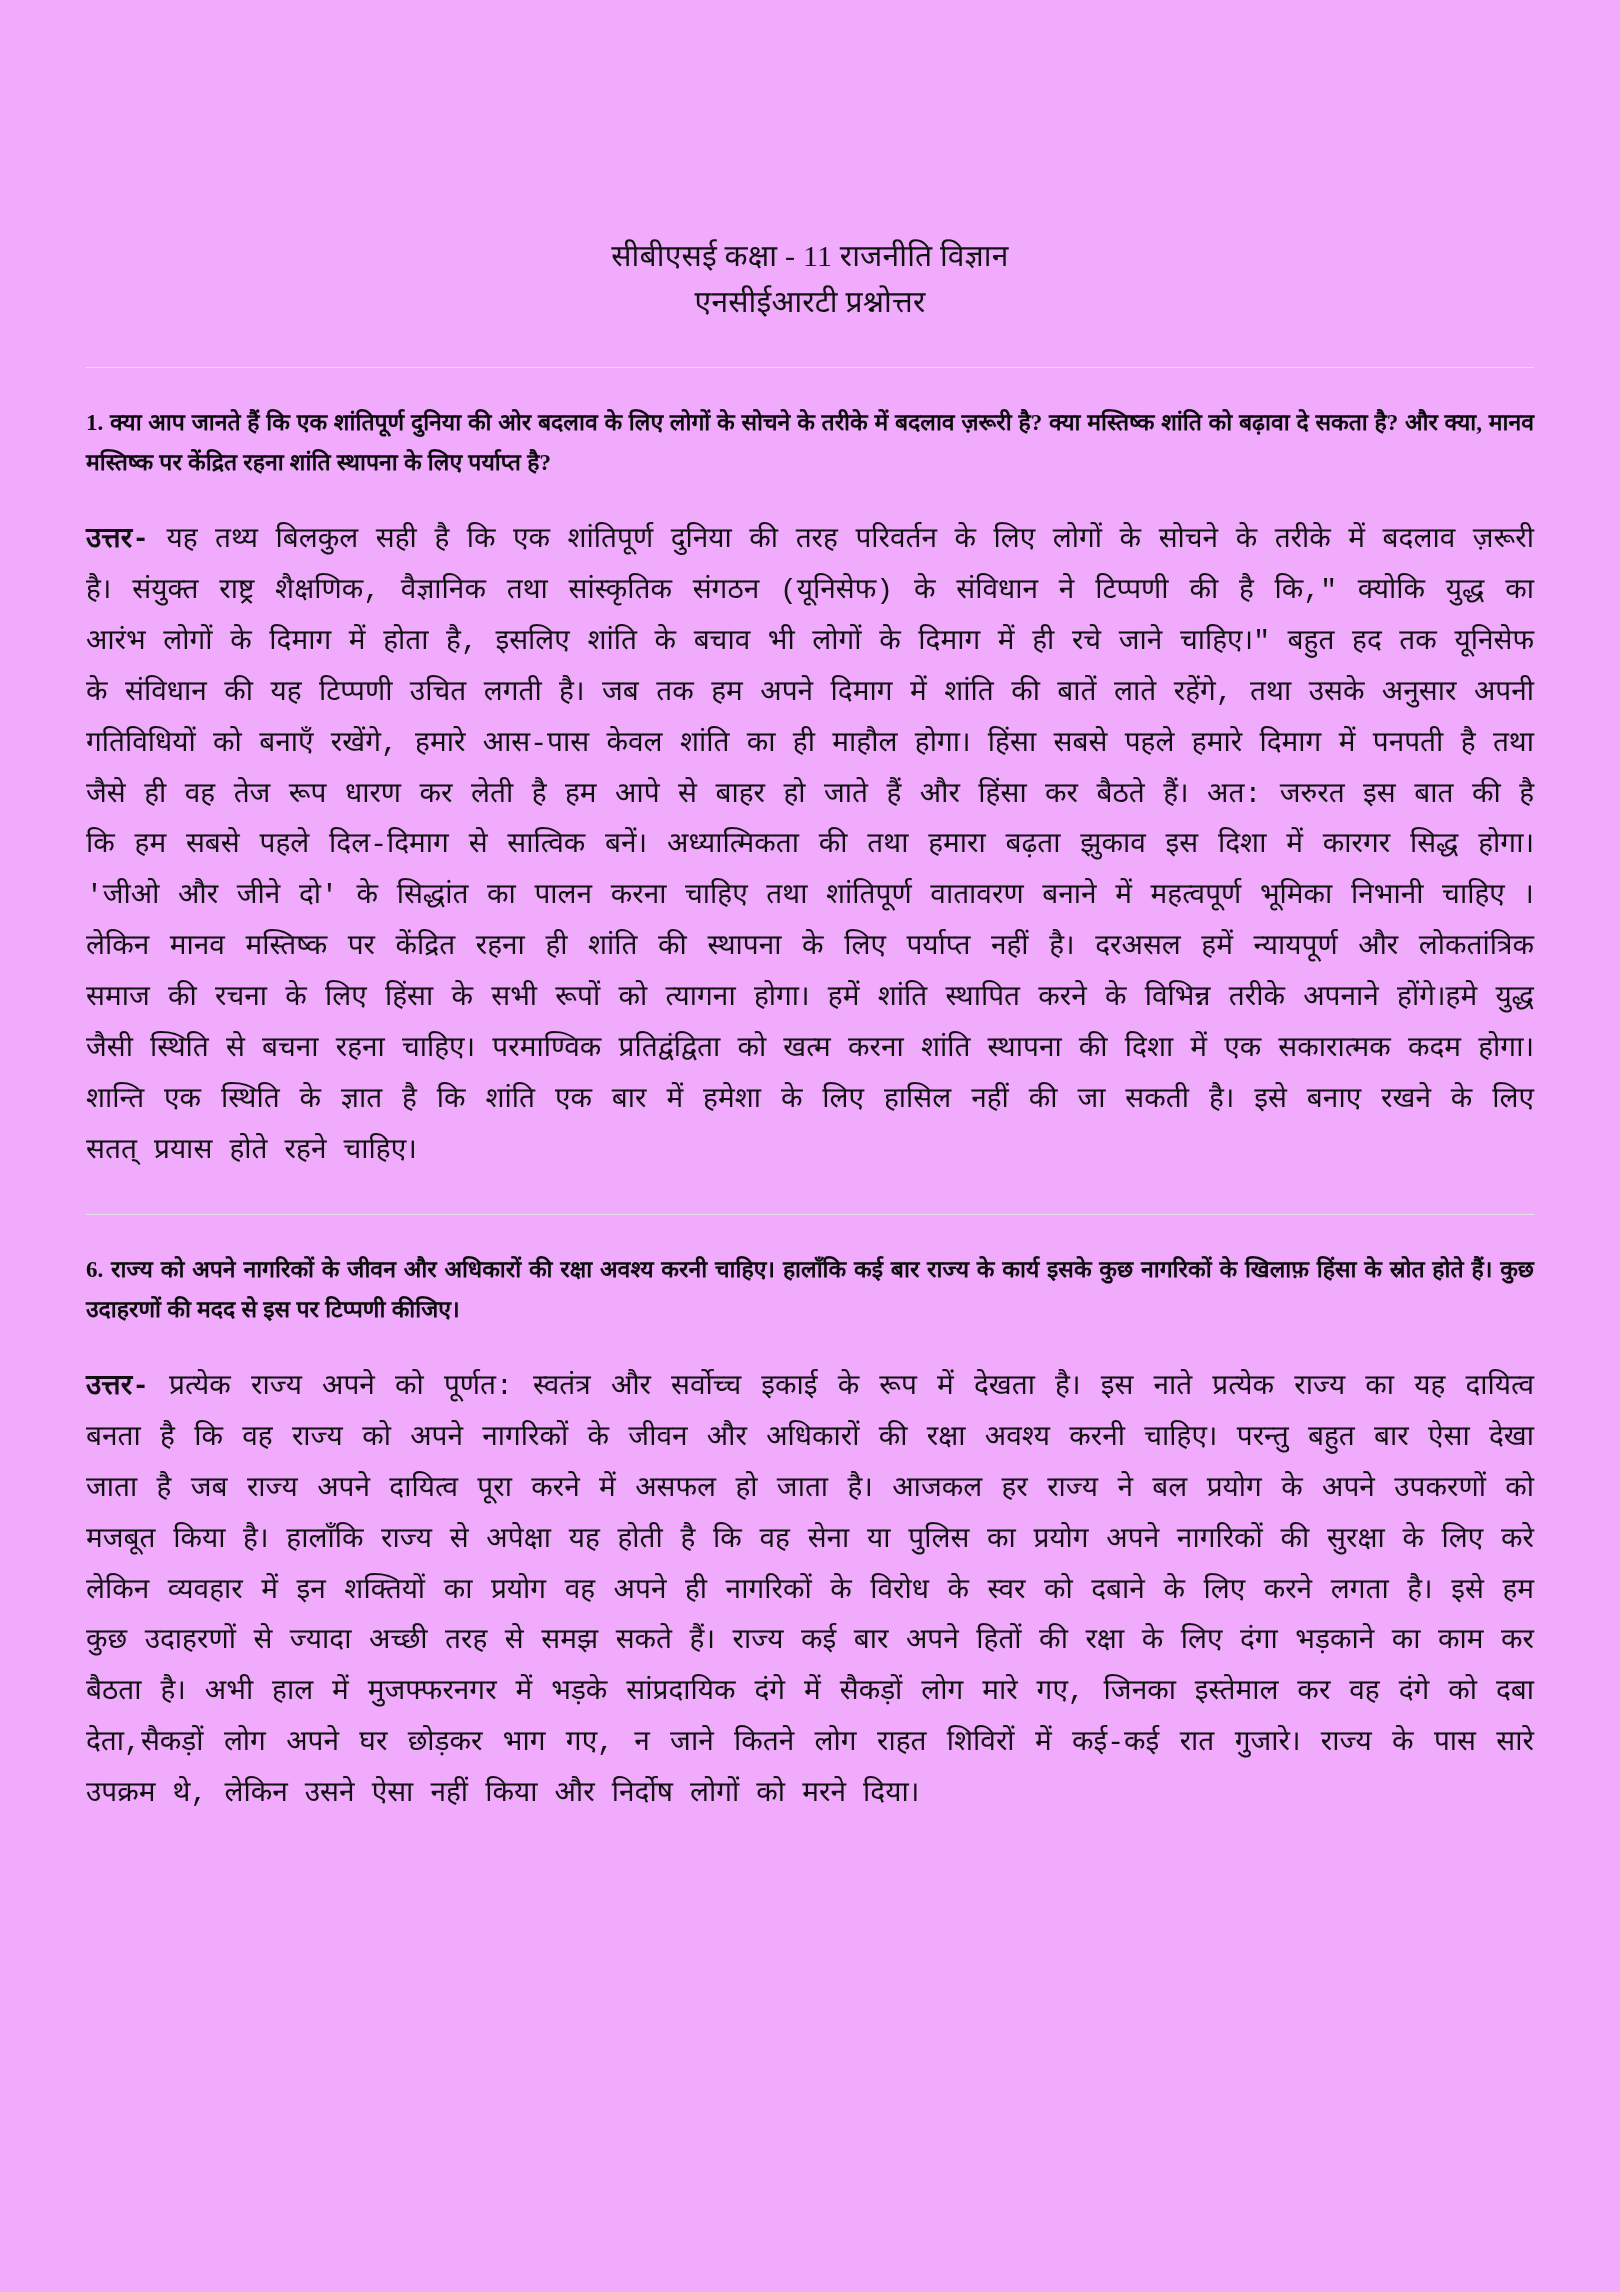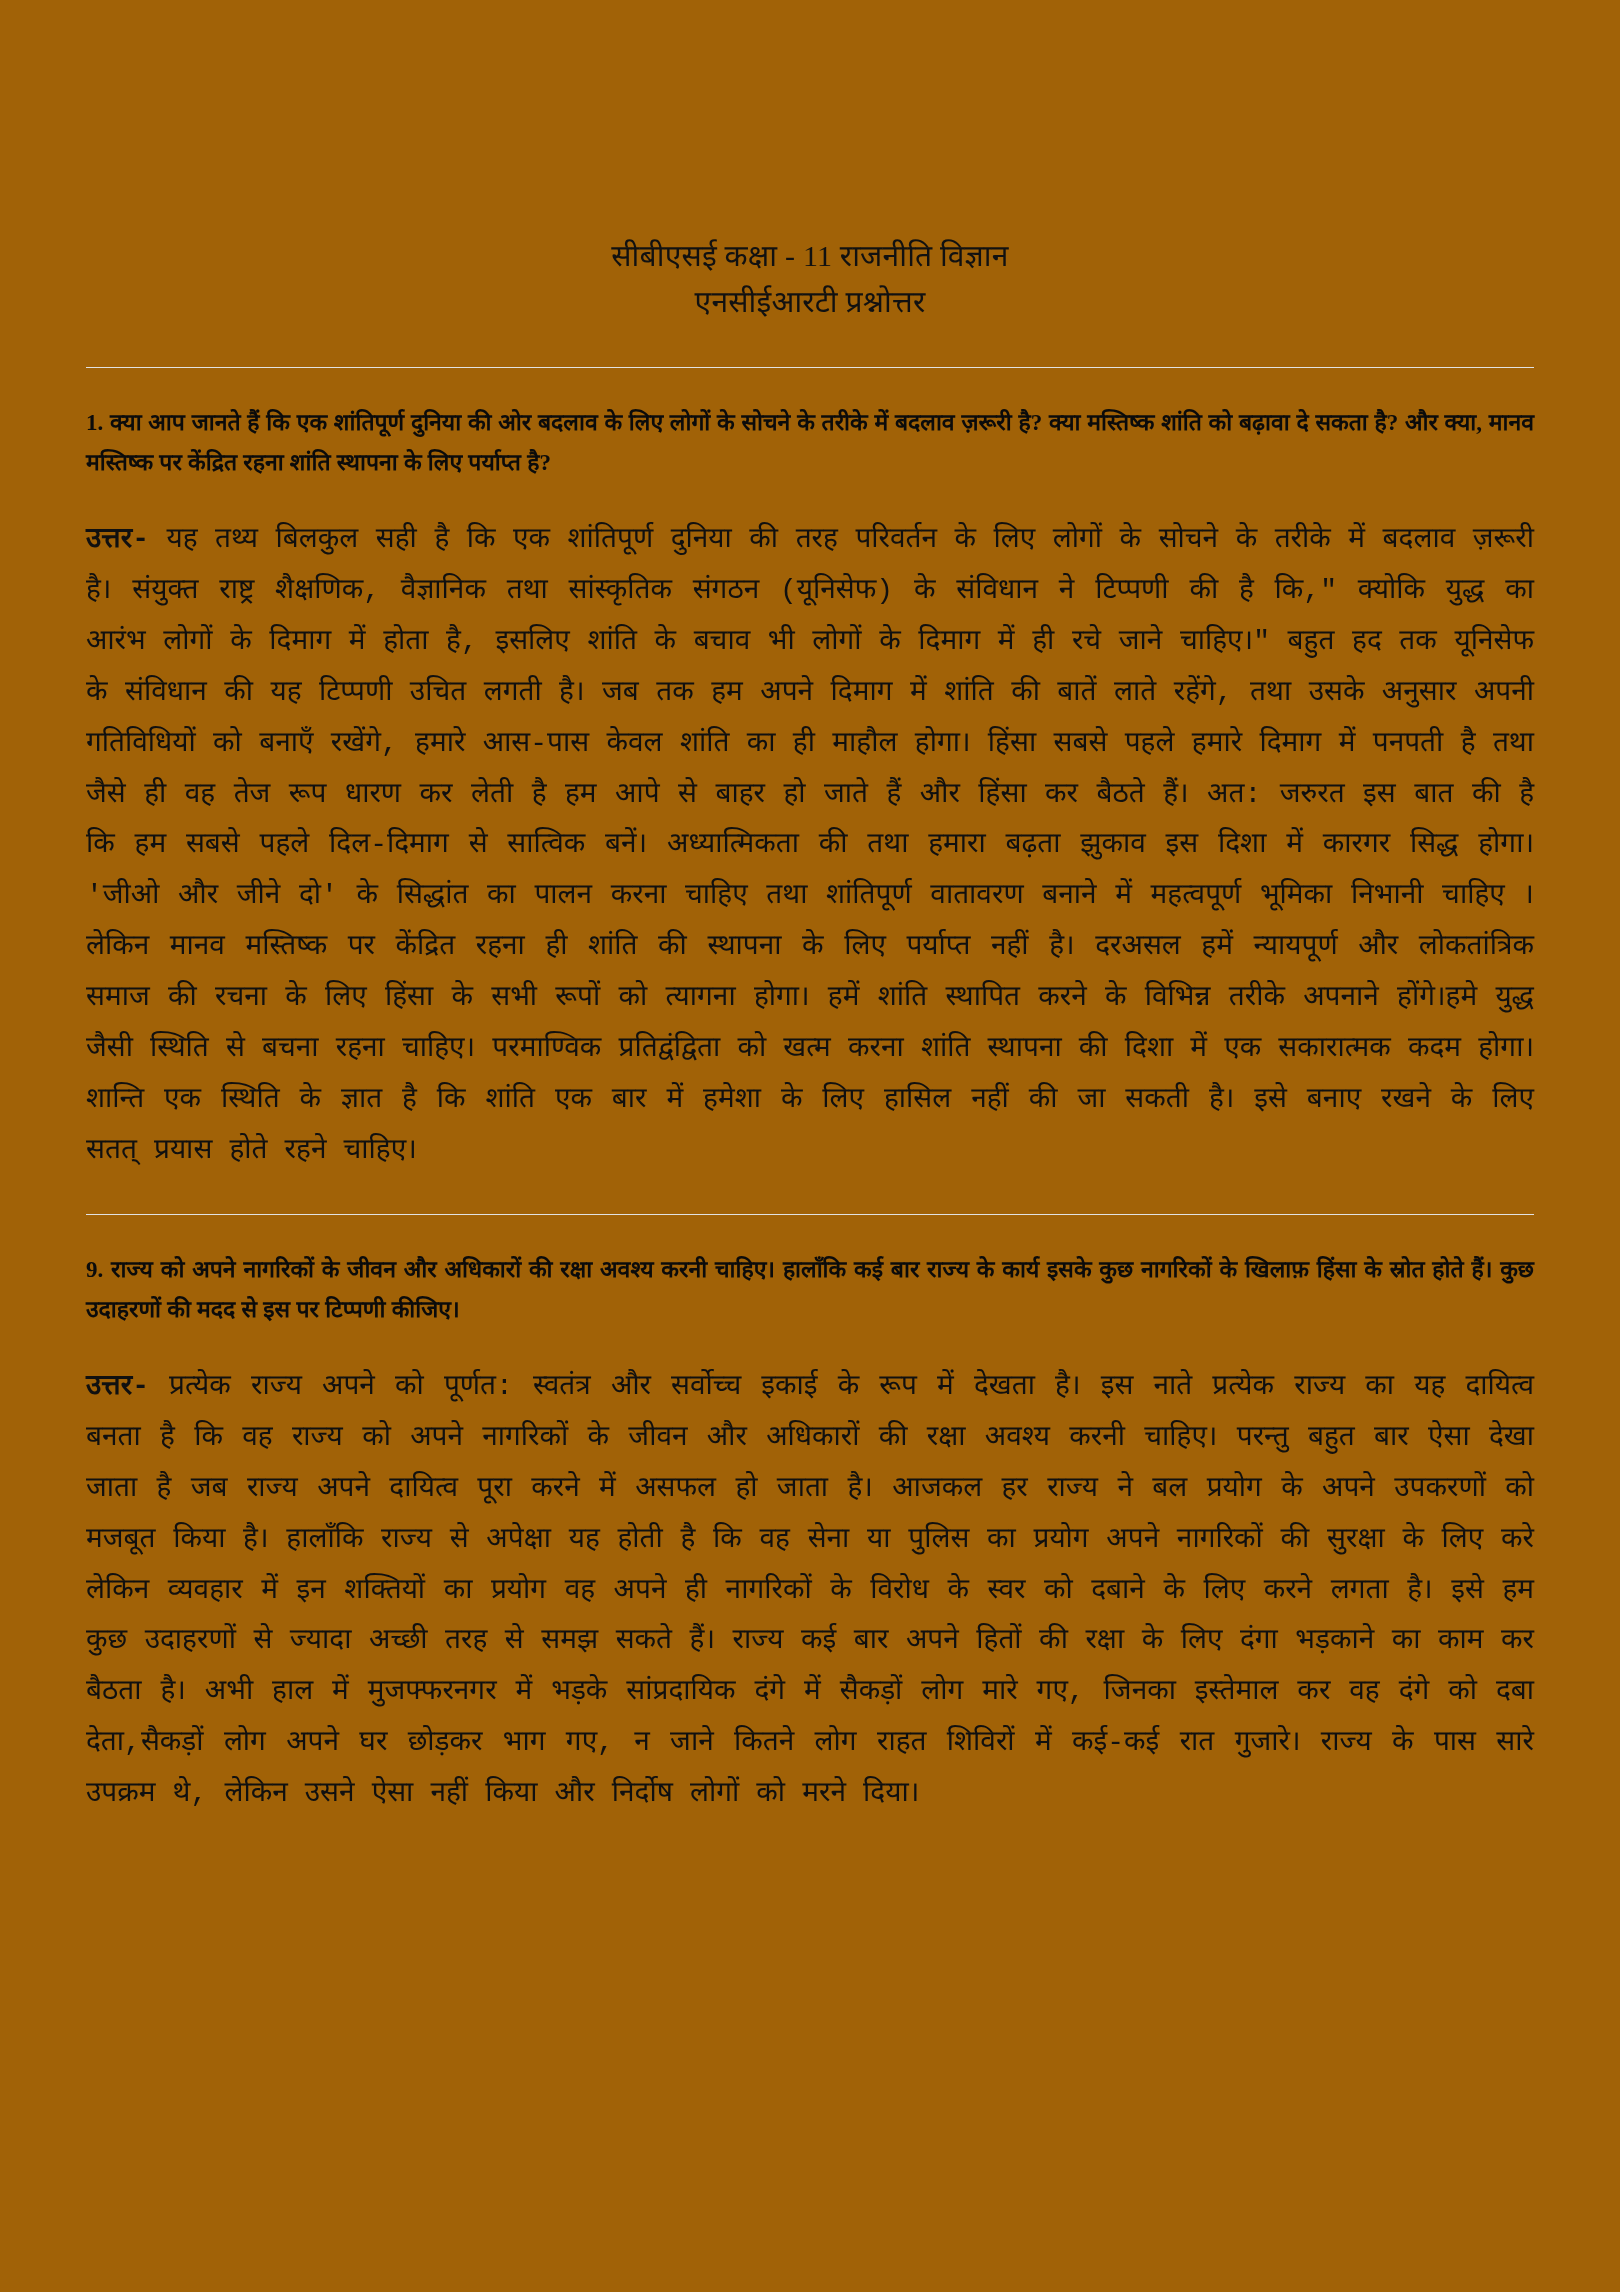--- a/index.html
+++ b/index.html
@@ -10,21 +10,21 @@
   }
   body {
     font-family: "Liberation Serif", "DejaVu Serif", serif;
     color: #000000;
   }
   .page {
     position: relative;
     width: 1620px;
     min-height: 2293px;
     margin: 0 auto;
-    background: #a16207;
+    background: #f0abfc;
     box-sizing: border-box;
     padding: 12px;
     overflow: hidden;
   }
   .content {
     position: absolute;
     left: 86px;
     top: 0;
     width: 1448px;
   }
@@ -100,20 +100,20 @@
     <hr class="rule rule-top">
 
     <div class="qa-block">
       <p class="question">1. क्या आप जानते हैं कि एक शांतिपूर्ण दुनिया की ओर बदलाव के लिए लोगों के सोचने के तरीके में बदलाव ज़रूरी है? क्या मस्तिष्क शांति को बढ़ावा दे सकता है? और क्या, मानव मस्तिष्क पर केंद्रित रहना शांति स्थापना के लिए पर्याप्त है?</p>
       <p class="answer"><span class="ans-label">उत्तर-</span><span> यह तथ्य बिलकुल सही है कि एक शांतिपूर्ण दुनिया की तरह परिवर्तन के लिए लोगों के सोचने के तरीके में बदलाव ज़रूरी है। संयुक्त राष्ट्र शैक्षणिक, वैज्ञानिक तथा सांस्कृतिक संगठन (यूनिसेफ) के संविधान ने टिप्पणी की है कि," क्योकि युद्ध का आरंभ लोगों के दिमाग में होता है, इसलिए शांति के बचाव भी लोगों के दिमाग में ही रचे जाने चाहिए।" बहुत हद तक यूनिसेफ के संविधान की यह टिप्पणी उचित लगती है। जब तक हम अपने दिमाग में शांति की बातें लाते रहेंगे, तथा उसके अनुसार अपनी गतिविधियों को बनाएँ रखेंगे, हमारे आस-पास केवल शांति का ही माहौल होगा। हिंसा सबसे पहले हमारे दिमाग में पनपती है तथा जैसे ही वह तेज रूप धारण कर लेती है हम आपे से बाहर हो जाते हैं और हिंसा कर बैठते हैं। अत: जरुरत इस बात की है कि हम सबसे पहले दिल-दिमाग से सात्विक बनें। अध्यात्मिकता की तथा हमारा बढ़ता झुकाव इस दिशा में कारगर सिद्ध होगा। 'जीओ और जीने दो' के सिद्धांत का पालन करना चाहिए तथा शांतिपूर्ण वातावरण बनाने में महत्वपूर्ण भूमिका निभानी चाहिए । लेकिन मानव मस्तिष्क पर केंद्रित रहना ही शांति की स्थापना के लिए पर्याप्त नहीं है। दरअसल हमें न्यायपूर्ण और लोकतांत्रिक समाज की रचना के लिए हिंसा के सभी रूपों को त्यागना होगा। हमें शांति स्थापित करने के विभिन्न तरीके अपनाने होंगे।हमे युद्ध जैसी स्थिति से बचना रहना चाहिए। परमाण्विक प्रतिद्वंद्विता को खत्म करना शांति स्थापना की दिशा में एक सकारात्मक कदम होगा। शान्ति एक स्थिति के ज्ञात है कि शांति एक बार में हमेशा के लिए हासिल नहीं की जा सकती है। इसे बनाए रखने के लिए सतत् प्रयास होते रहने चाहिए।</span></p>
     </div>
 
     <hr class="rule rule-mid">
 
     <div class="qa-block q2-wrap">
-      <p class="question">9. राज्य को अपने नागरिकों के जीवन और अधिकारों की रक्षा अवश्य करनी चाहिए। हालाँकि कई बार राज्य के कार्य इसके कुछ नागरिकों के खिलाफ़ हिंसा के स्रोत होते हैं। कुछ उदाहरणों की मदद से इस पर टिप्पणी कीजिए।</p>
+      <p class="question">6. राज्य को अपने नागरिकों के जीवन और अधिकारों की रक्षा अवश्य करनी चाहिए। हालाँकि कई बार राज्य के कार्य इसके कुछ नागरिकों के खिलाफ़ हिंसा के स्रोत होते हैं। कुछ उदाहरणों की मदद से इस पर टिप्पणी कीजिए।</p>
       <p class="answer"><span class="ans-label">उत्तर-</span><span> प्रत्येक राज्य अपने को पूर्णत: स्वतंत्र और सर्वोच्च इकाई के रूप में देखता है। इस नाते प्रत्येक राज्य का यह दायित्व बनता है कि वह राज्य को अपने नागरिकों के जीवन और अधिकारों की रक्षा अवश्य करनी चाहिए। परन्तु बहुत बार ऐसा देखा जाता है जब राज्य अपने दायित्व पूरा करने में असफल हो जाता है। आजकल हर राज्य ने बल प्रयोग के अपने उपकरणों को मजबूत किया है। हालाँकि राज्य से अपेक्षा यह होती है कि वह सेना या पुलिस का प्रयोग अपने नागरिकों की सुरक्षा के लिए करे लेकिन व्यवहार में इन शक्तियों का प्रयोग वह अपने ही नागरिकों के विरोध के स्वर को दबाने के लिए करने लगता है। इसे हम कुछ उदाहरणों से ज्यादा अच्छी तरह से समझ सकते हैं। राज्य कई बार अपने हितों की रक्षा के लिए दंगा भड़काने का काम कर बैठता है। अभी हाल में मुजफ्फरनगर में भड़के सांप्रदायिक दंगे में सैकड़ों लोग मारे गए, जिनका इस्तेमाल कर वह दंगे को दबा देता,सैकड़ों लोग अपने घर छोड़कर भाग गए, न जाने कितने लोग राहत शिविरों में कई-कई रात गुजारे। राज्य के पास सारे उपक्रम थे, लेकिन उसने ऐसा नहीं किया और निर्दोष लोगों को मरने दिया।</span></p>
     </div>
 
     <div class="spacer-bottom"></div>
   </div>
 </div>
 
 
 </body></html>

